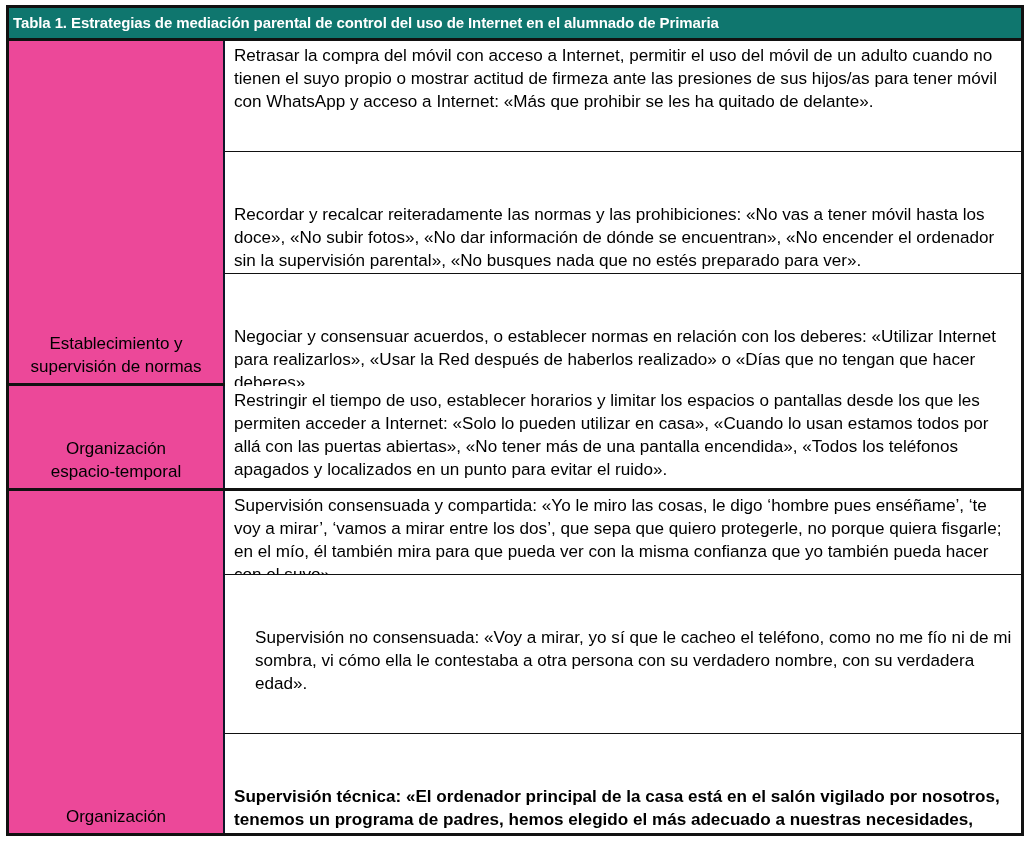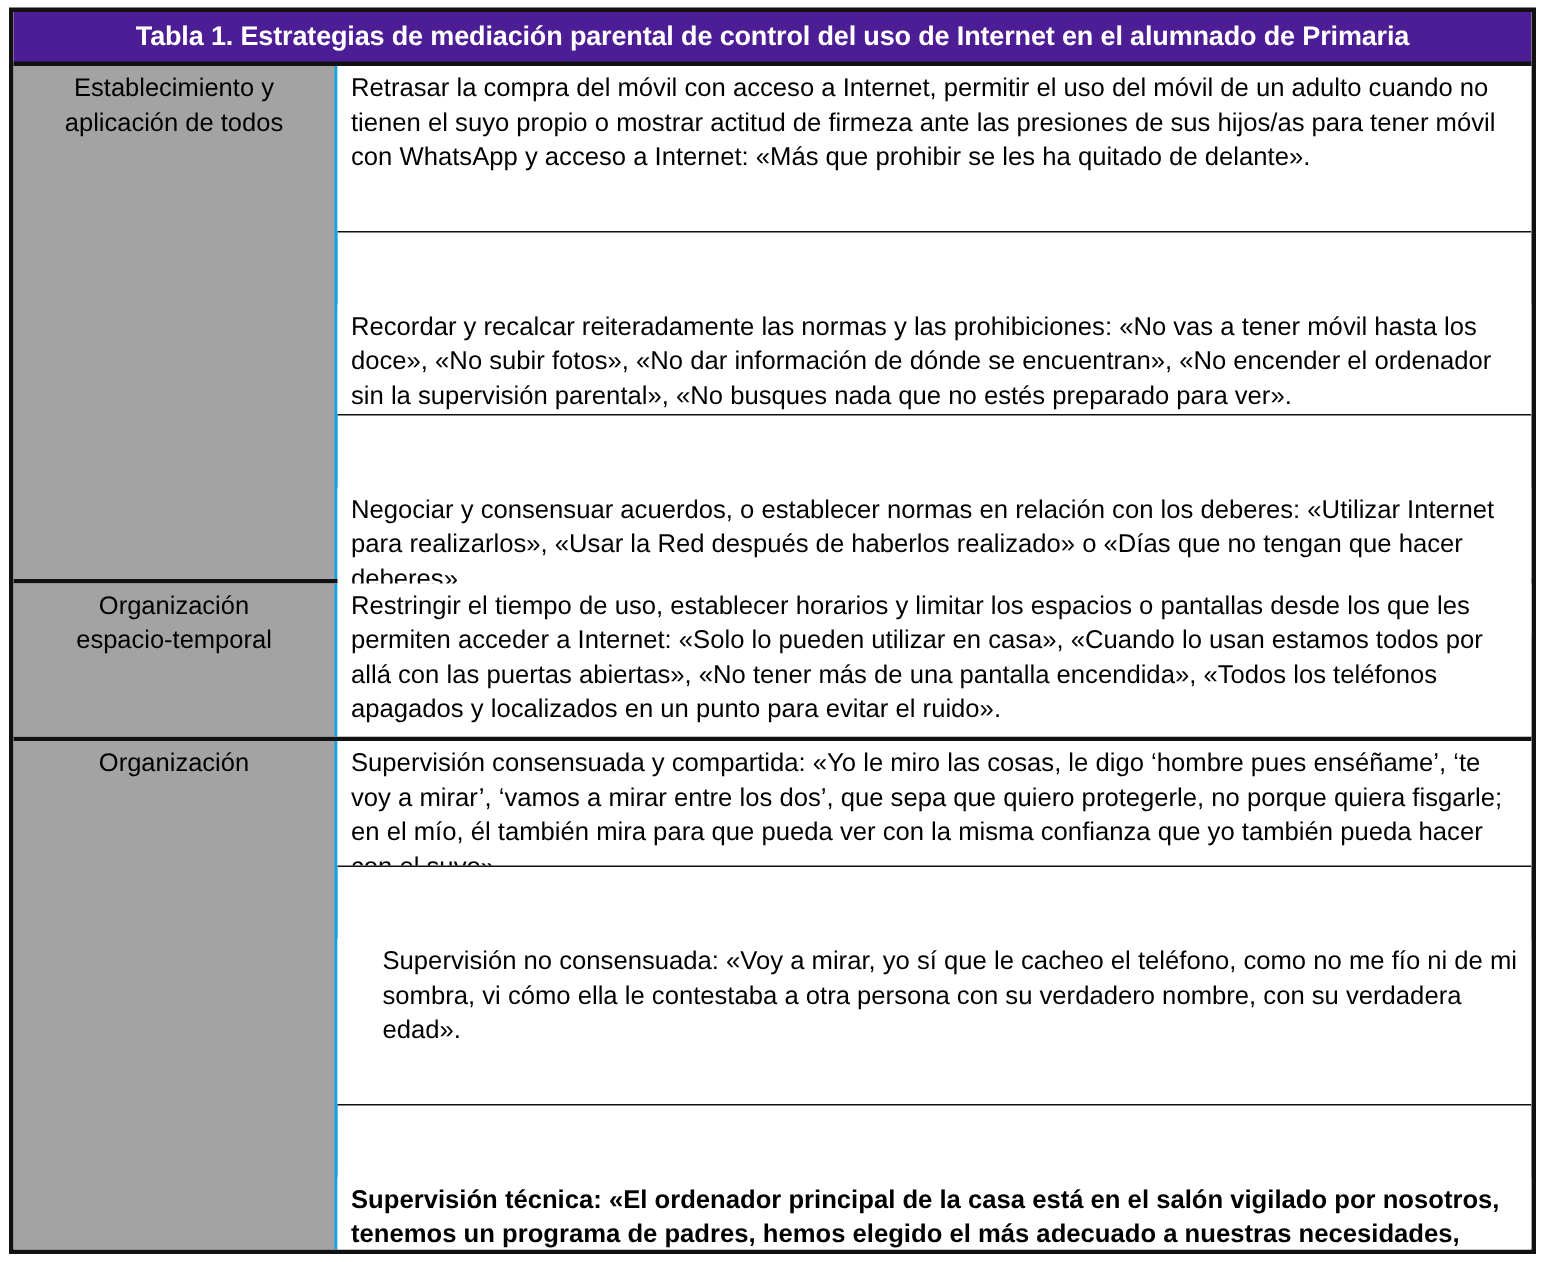--- a/index.html
+++ b/index.html
@@ -25,26 +25,26 @@
     border: 3px solid #111111;
     background: #ffffff;
     display: flex;
     flex-direction: column;
     overflow: hidden;
   }
 
   
   .table-caption {
     flex: 0 0 auto;
-    background: #4c1d95;
+    background: #0f766e;
     color: #ffffff;
     font-weight: bold;
-    font-size: 18px;
+    font-size: 15px;
     line-height: 1;
-    text-align: center;
+    text-align: left;
     padding: 7px 4px 8px 4px;
     letter-spacing: -0.1px;
     border-bottom: 3px solid #111111;
   }
 
   
   .table-body {
     flex: 1 1 auto;
     display: flex;
     flex-direction: column;
@@ -62,24 +62,24 @@
   }
 
   
   .section-normas { flex: 0 0 342px; }
   .section-espacio { flex: 0 0 102px; }
   .section-supervision { flex: 1 1 auto; }
 
   .row-label {
     flex: 0 0 216px;
     box-sizing: border-box;
-    background: #a3a3a3;
-    border-right: 2px solid #0ea5e9;
+    background: #ec4899;
+    border-right: 2px solid #0f172a;
     display: flex;
-    align-items: flex-start;
+    align-items: flex-end;
     justify-content: center;
     text-align: center;
     font-size: 17px;
     line-height: 1.35;
     color: #000000;
     padding: 4px 6px;
   }
   .row-label span { display: block; }
 
   .cells {
@@ -130,21 +130,21 @@
 <div id="table-root">
 
   <div class="table-caption">Tabla 1. Estrategias de mediación parental de control del uso de Internet en el alumnado de Primaria</div>
 
   <div class="table-body">
 
     <div class="section section-normas">
       <div class="row-label">
         <div>
           <span>Establecimiento y</span>
-          <span>aplicación de todos</span>
+          <span>supervisión de normas</span>
         </div>
       </div>
       <div class="cells">
         <div class="cell">
           <p>Retrasar la compra del móvil con acceso a Internet, permitir el uso del móvil de un adulto cuando no tienen el suyo propio o mostrar actitud de firmeza ante las presiones de sus hijos/as para tener móvil con WhatsApp y acceso a Internet: «Más que prohibir se les ha quitado de delante».</p>
         </div>
         <div class="cell">
           <p>Recordar y recalcar reiteradamente las normas y las prohibiciones: «No vas a tener móvil hasta los doce», «No subir fotos», «No dar información de dónde se encuentran», «No encender el ordenador sin la supervisión parental», «No busques nada que no estés preparado para ver».</p>
         </div>
         <div class="cell">

